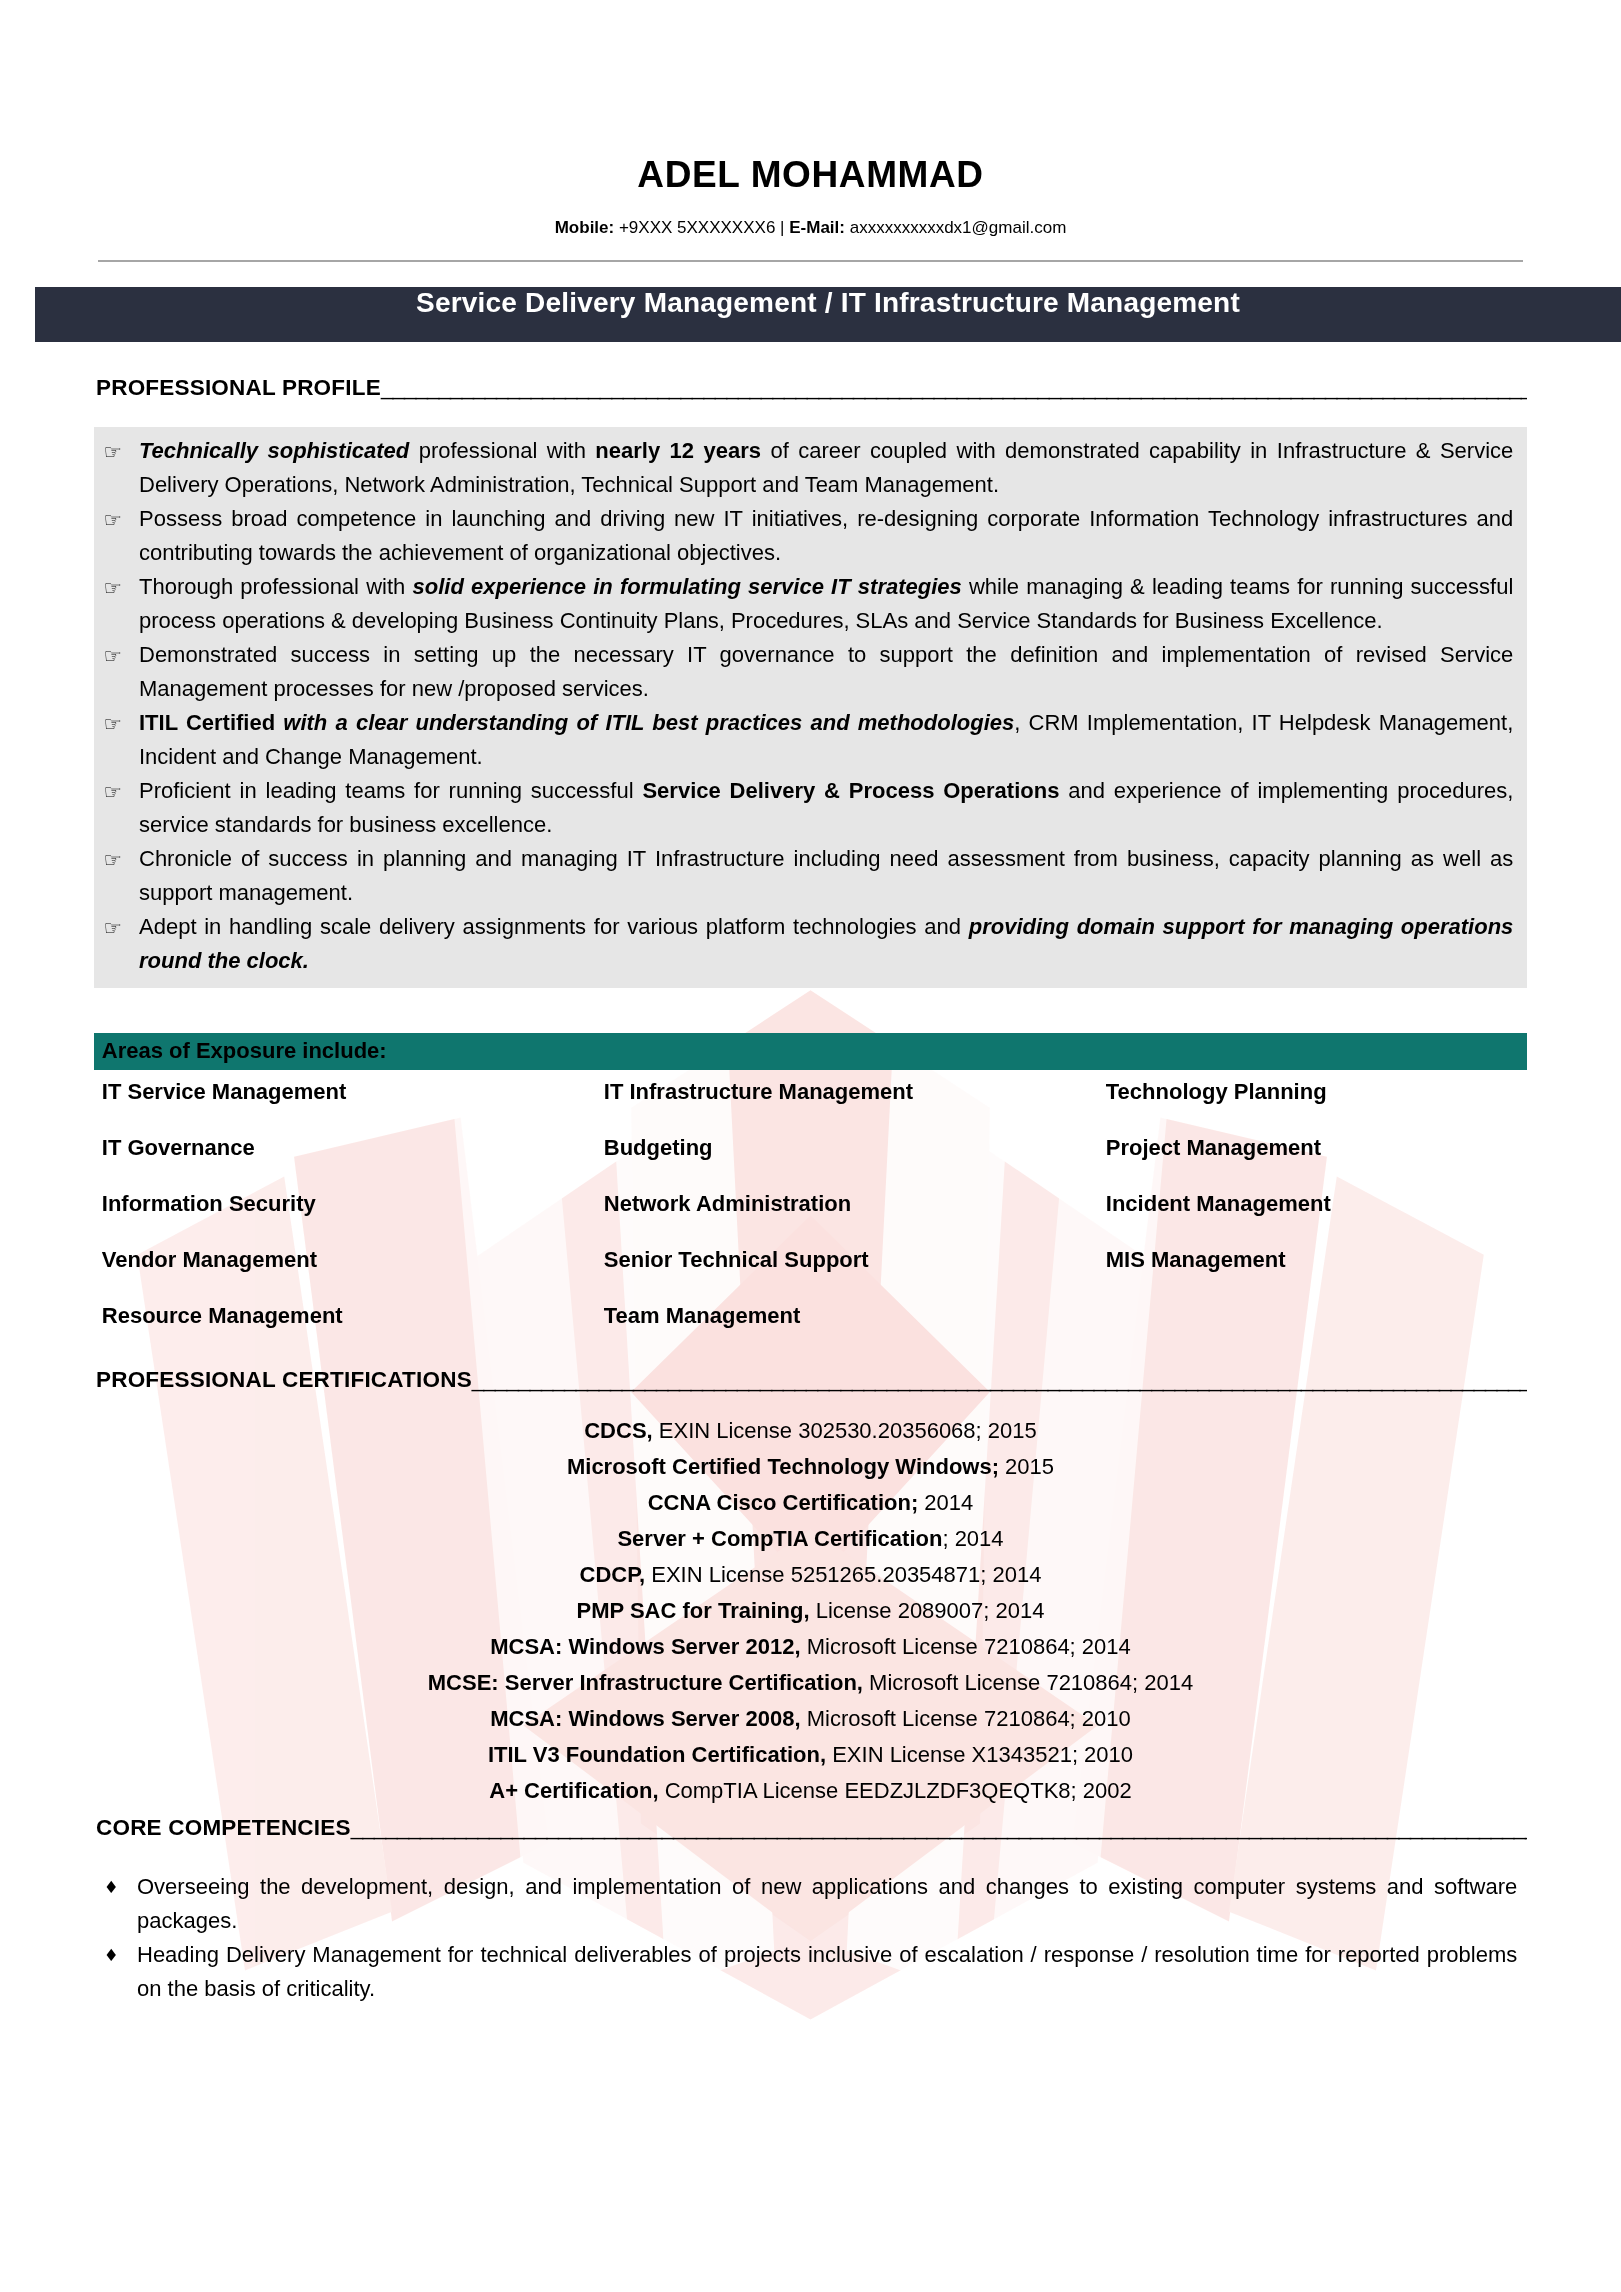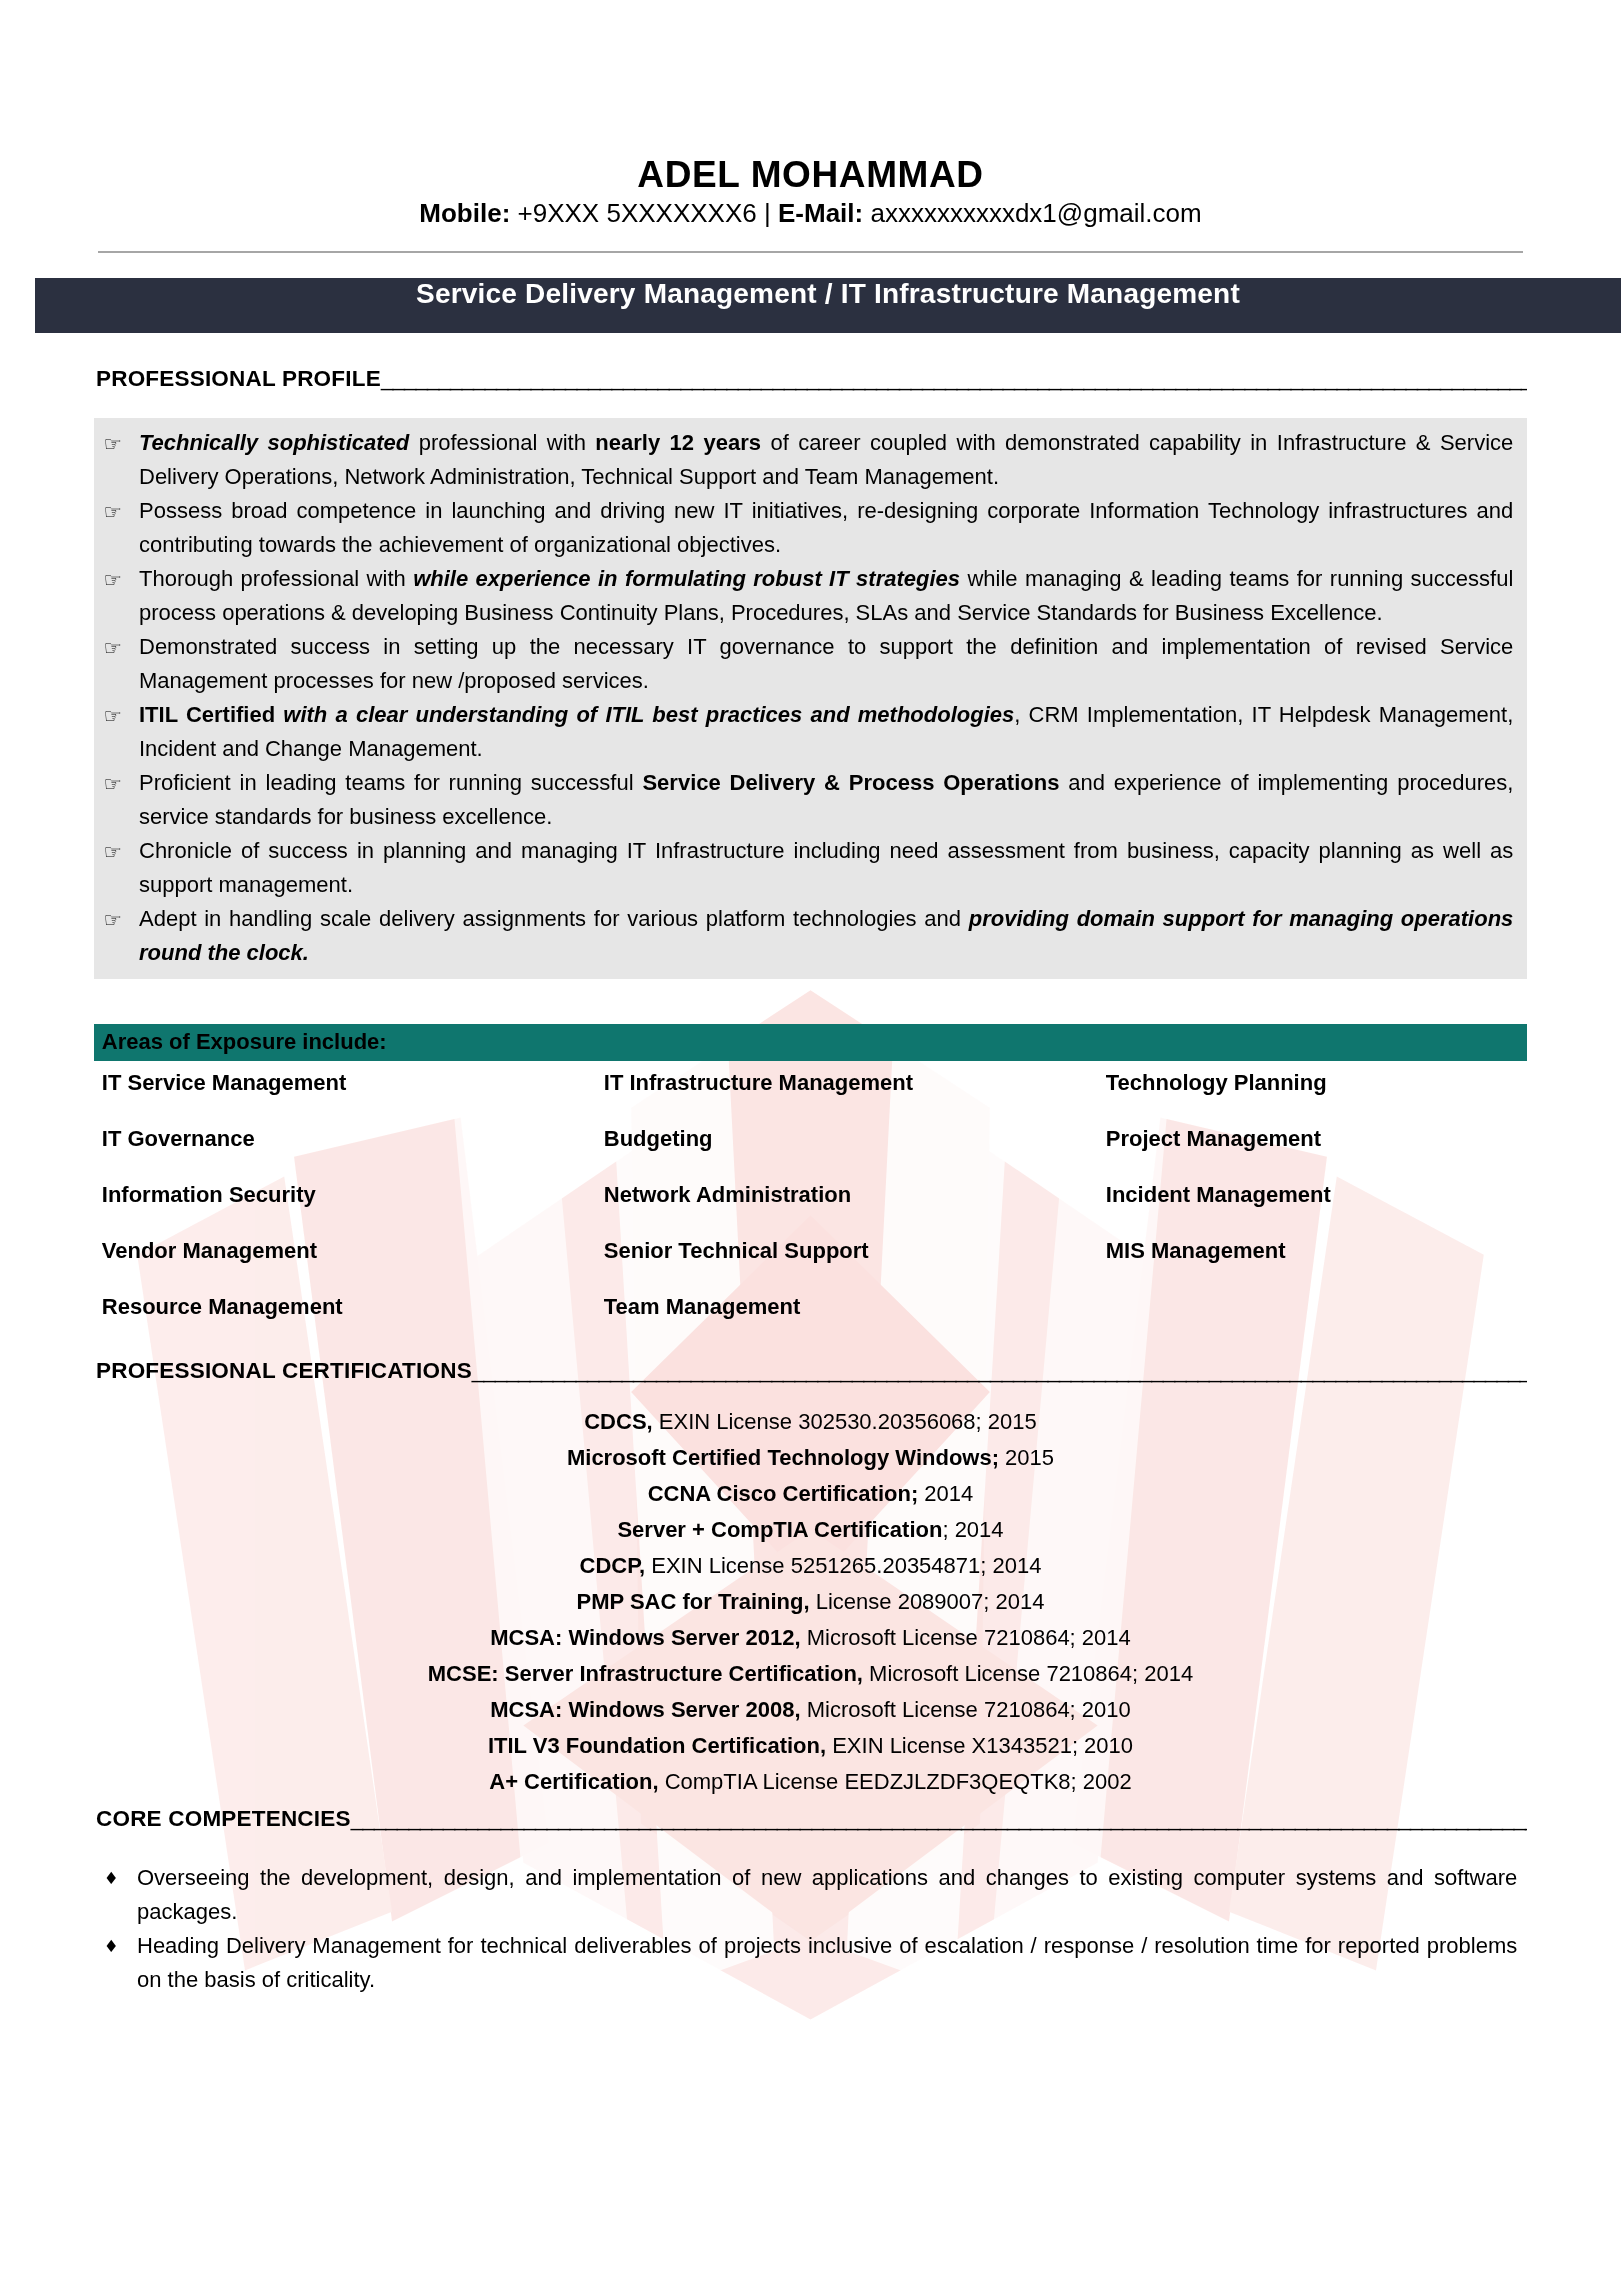--- a/index.html
+++ b/index.html
@@ -20,21 +20,21 @@
 
   .content{ position:relative; z-index:2; }
 
   
   .hdr{ padding-top:155px; text-align:center; }
   .name{
     font-size:37px; font-weight:bold; letter-spacing:0.6px;
     line-height:1.1;
   }
   .contact{
-    margin-top:1px; font-size:26px; line-height:1.25;
+    margin-top:21px; font-size:17px; line-height:1.25;
   }
   .contact b{ font-weight:bold; }
 
   .rule{
     margin:21.6px 98px 0 98px;
     border-top:2.9px solid #a6a6a6;
   }
 
   
   .banner{
@@ -159,21 +159,21 @@
     <div class="banner">
       <span>Service Delivery Management / IT Infrastructure Management</span>
     </div>
 
     <div class="sec-head"><span>PROFESSIONAL PROFILE</span><span class="fill">_____________________________________________________________________________________________________________________</span></div>
 
     <div class="shade">
       <ul class="prof" id="profile-list">
           <li><span class="bul">☞</span><span class="bi">Technically sophisticated</span><span> professional with </span><span class="b">nearly 12 years</span><span> of career coupled with demonstrated capability in Infrastructure &amp; Service Delivery Operations, Network Administration, Technical Support and Team Management.</span></li>
           <li><span class="bul">☞</span><span>Possess broad competence in launching and driving new IT initiatives, re-designing corporate Information Technology infrastructures and contributing towards the achievement of organizational objectives.</span></li>
-          <li><span class="bul">☞</span><span>Thorough professional with </span><span class="bi">while experience in formulating robust IT strategies</span><span> while managing &amp; leading teams for running successful process operations &amp; developing Business Continuity Plans, Procedures, SLAs and Service Standards for Business Excellence.</span></li>
+          <li><span class="bul">☞</span><span>Thorough professional with </span><span class="bi">solid experience in formulating service IT strategies</span><span> while managing &amp; leading teams for running successful process operations &amp; developing Business Continuity Plans, Procedures, SLAs and Service Standards for Business Excellence.</span></li>
           <li><span class="bul">☞</span><span>Demonstrated success in setting up the necessary IT governance to support the definition and implementation of revised Service Management processes for new /proposed services.</span></li>
           <li><span class="bul">☞</span><span class="b">ITIL Certified </span><span class="bi">with a clear understanding of ITIL best practices and methodologies</span><span>, CRM Implementation, IT Helpdesk Management, Incident and Change Management.</span></li>
           <li><span class="bul">☞</span><span>Proficient in leading teams for running successful </span><span class="b">Service Delivery &amp; Process Operations</span><span> and experience of implementing procedures, service standards for business excellence.</span></li>
           <li><span class="bul">☞</span><span>Chronicle of success in planning and managing IT Infrastructure including need assessment from business, capacity planning as well as support management.</span></li>
           <li><span class="bul">☞</span><span>Adept in handling scale delivery assignments for various platform technologies and </span><span class="bi">providing domain support for managing operations round the clock.</span></li>
         </ul>
     </div>
 
     <div class="aoe-head">Areas of Exposure include:</div>
     <div class="aoe-grid" id="aoe-grid">

